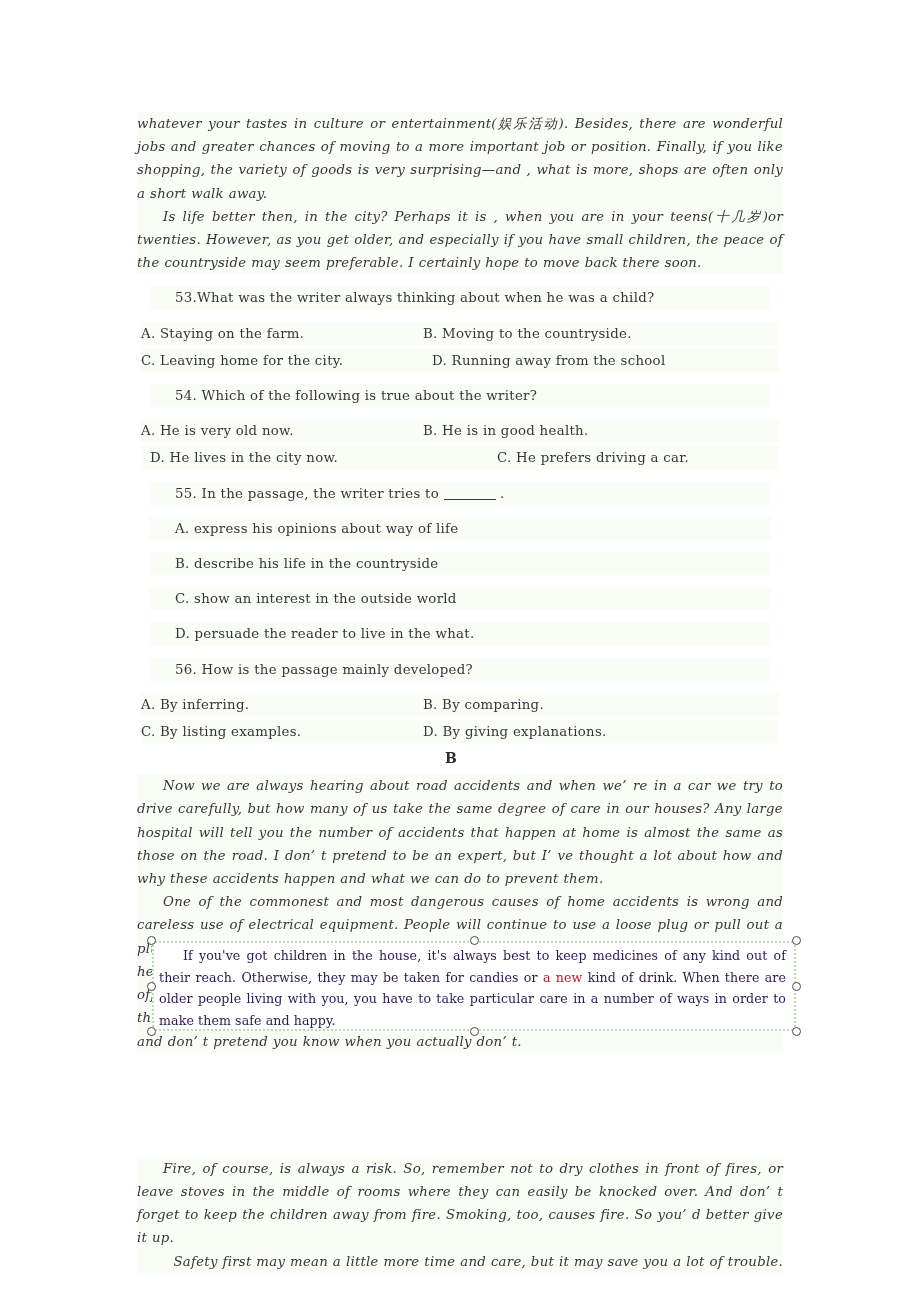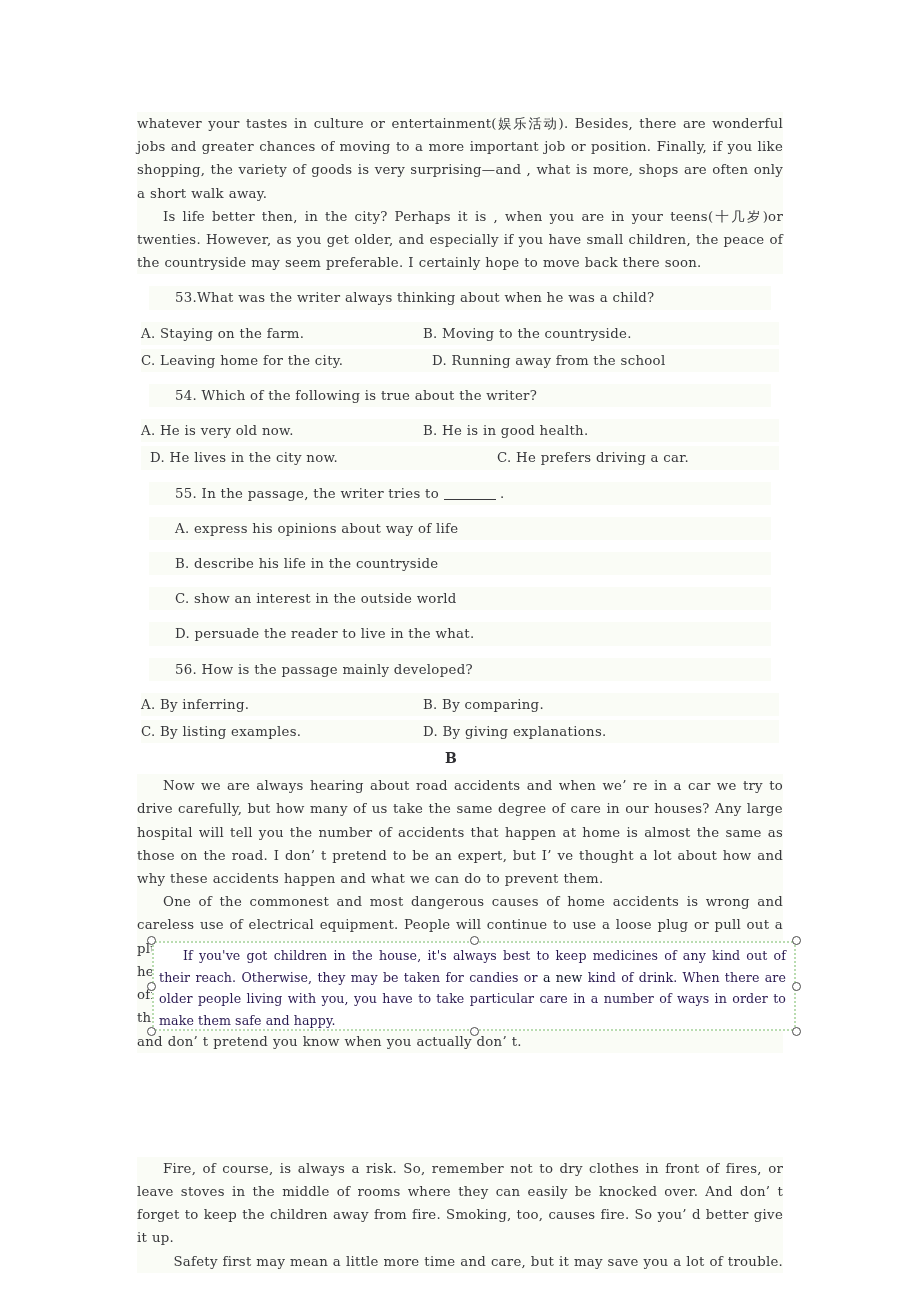--- a/index.html
+++ b/index.html
@@ -37,20 +37,21 @@
     margin: 0;
     font-family: "DejaVu Serif", "Liberation Serif", serif;
     font-size: 13.3px;
     line-height: 23.2px;
     color: #36363a;
     text-align: justify;
     text-justify: inter-word;
     letter-spacing: 0.25px;
     background: #fafcf6;
     word-spacing: 0.4px;
+    font-style: italic;
   }
   .para.indent { text-indent: 26px; }
   .para.noindent { text-indent: 0; }
   .para.last-ragged { text-align: right; }
 
   
   .qline {
     margin: 12px;
     font-family: "DejaVu Serif", "Liberation Serif", serif;
     font-size: 13.3px;
@@ -121,21 +122,21 @@
     width: 627px;
     font-family: "DejaVu Serif", "Liberation Serif", serif;
     font-size: 12.6px;
     line-height: 21.5px;
     color: #2a1a52;
     text-align: justify;
     text-justify: inter-word;
     letter-spacing: 0.1px;
     text-indent: 24px;
   }
-  #textbox-content .faded { color: #0f172a; }
+  #textbox-content .faded { color: #b91c1c; }
 
   
   .handle {
     position: absolute;
     width: 9px;
     height: 9px;
     border-radius: 50%;
     background: #ffffff;
     border: 1.3px solid #4a4a4a;
     box-sizing: border-box;

